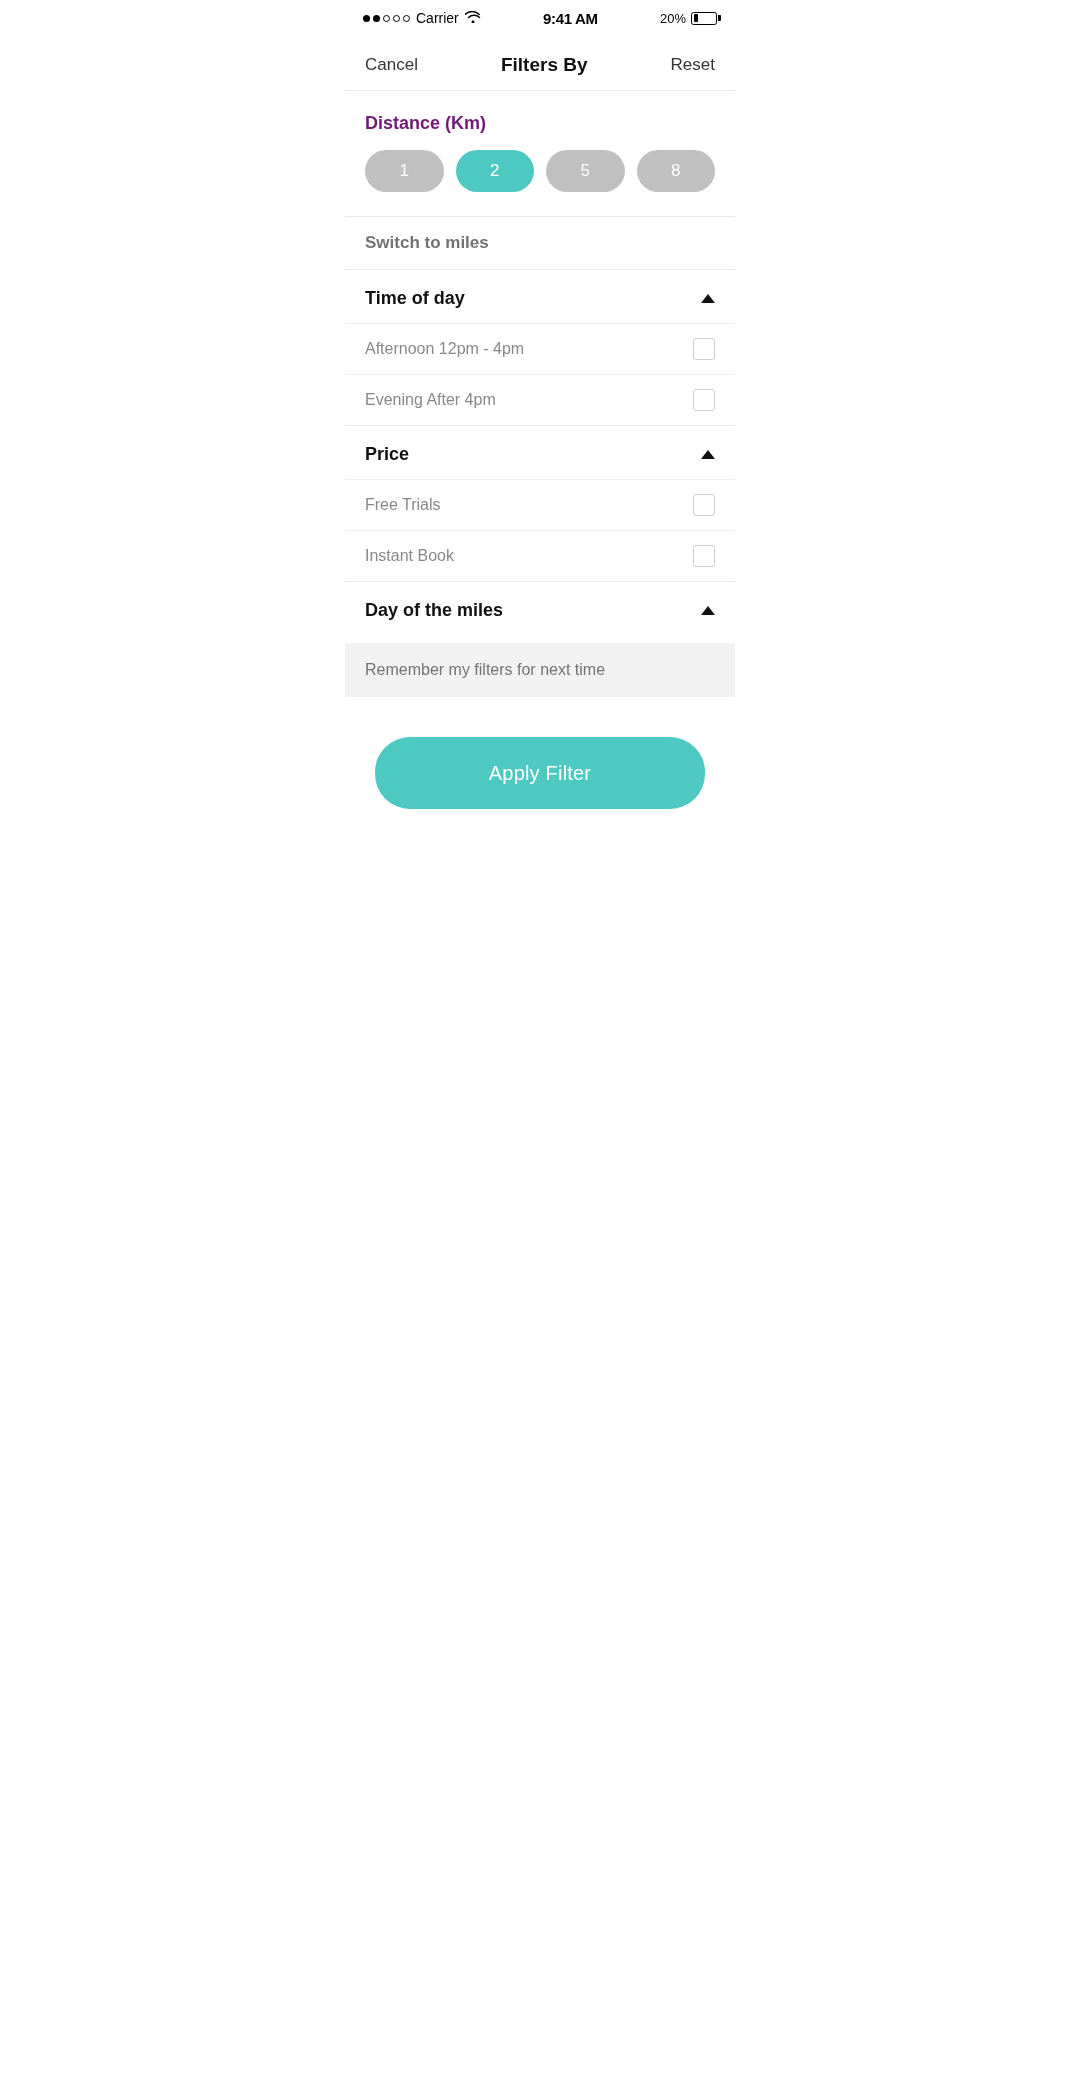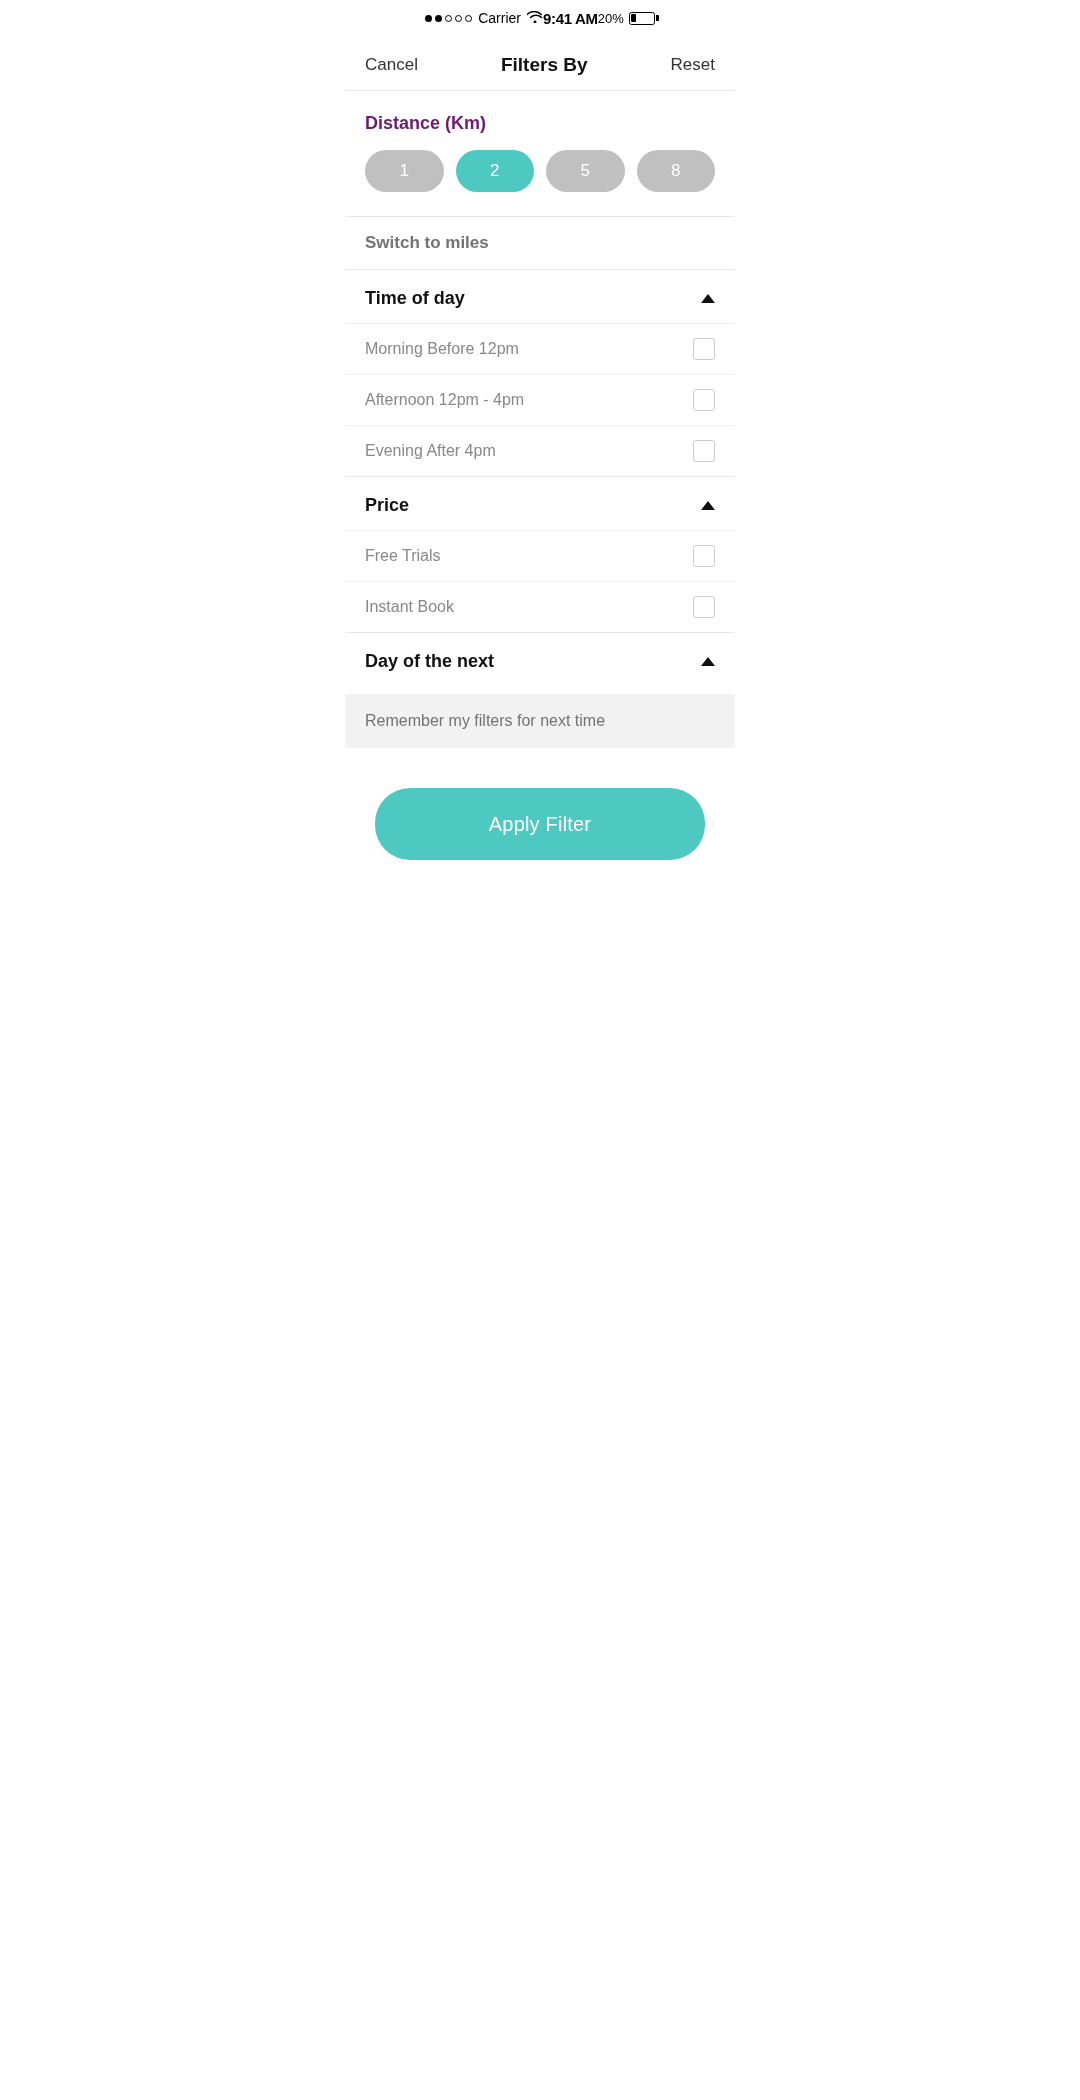--- a/index.html
+++ b/index.html
@@ -15,21 +15,21 @@
       width: 390px;
       min-height: 844px;
       margin: 0 auto;
       position: relative;
       overflow-x: hidden;
     }
 
     
     .status-bar {
       display: flex;
-      justify-content: center;
+      justify-content: space-between;
       align-items: center;
       padding: 0 18px 8px;
       height: 44px;
     }
 
     .status-left {
       display: flex;
       align-items: center;
       gap: 6px;
       font-size: 13px;
@@ -323,24 +323,20 @@
 <div class="switch-miles">
   <span>Switch to miles</span>
 </div>
 
 <div>
   <div class="collapse-header">
     <span class="collapse-title">Time of day</span>
     <div class="chevron-up"></div>
   </div>
   <div class="checkbox-item">
-    <span class="checkbox-label">Morning Before 12pm</span>
-    <div class="checkbox-box"></div>
-  </div>
-  <div class="checkbox-item">
     <span class="checkbox-label">Afternoon 12pm - 4pm</span>
     <div class="checkbox-box"></div>
   </div>
   <div class="checkbox-item">
     <span class="checkbox-label">Evening After 4pm</span>
     <div class="checkbox-box"></div>
   </div>
 </div>
 
 <div class="full-separator"></div>
@@ -357,21 +353,21 @@
   <div class="checkbox-item">
     <span class="checkbox-label">Instant Book</span>
     <div class="checkbox-box"></div>
   </div>
 </div>
 
 <div class="full-separator"></div>
 
 <div>
   <div class="collapse-header">
-    <span class="collapse-title">Day of the next</span>
+    <span class="collapse-title">Day of the miles</span>
     <div class="chevron-up"></div>
   </div>
 </div>
 
 <div class="remember-bar">
   <span>Remember my filters for next time</span>
 </div>
 
 <div class="apply-btn-container">
   <button class="apply-btn">Apply Filter</button>

